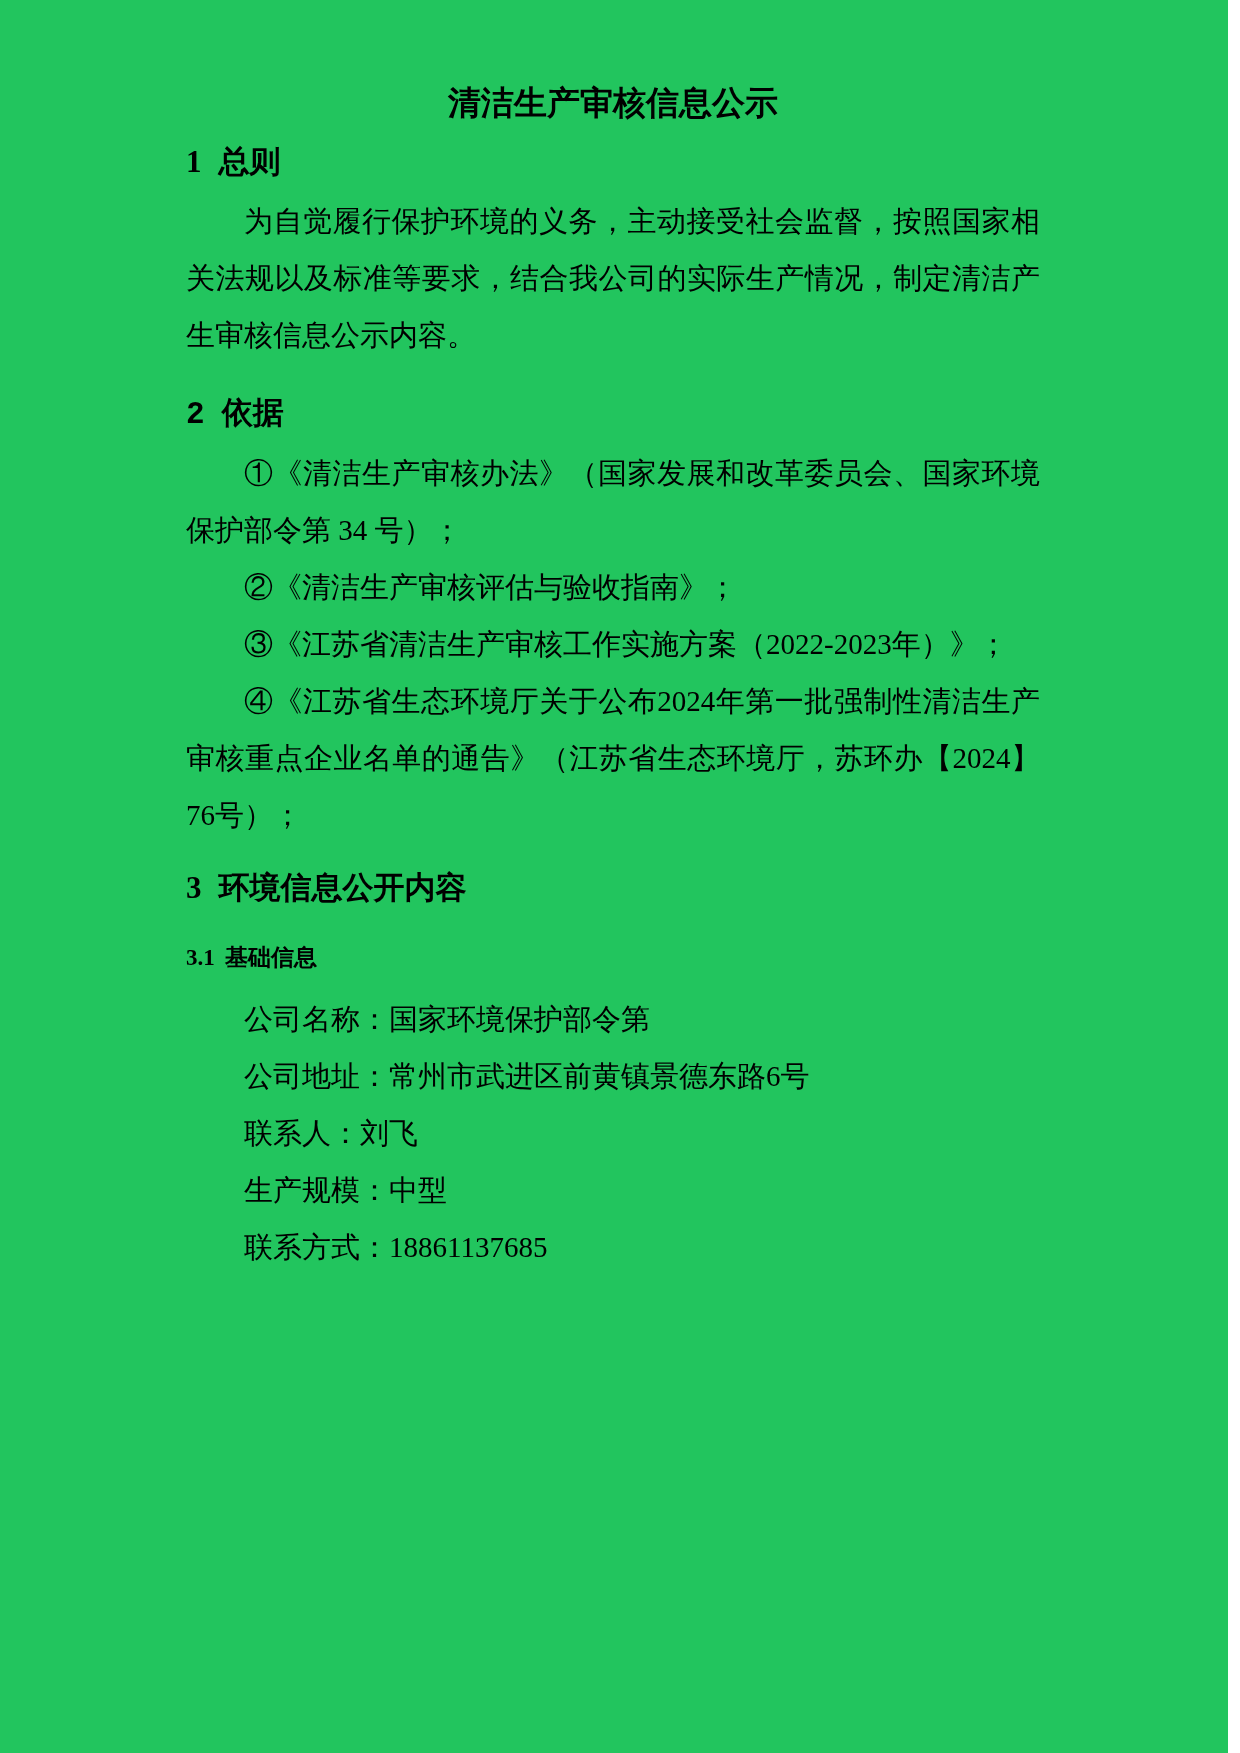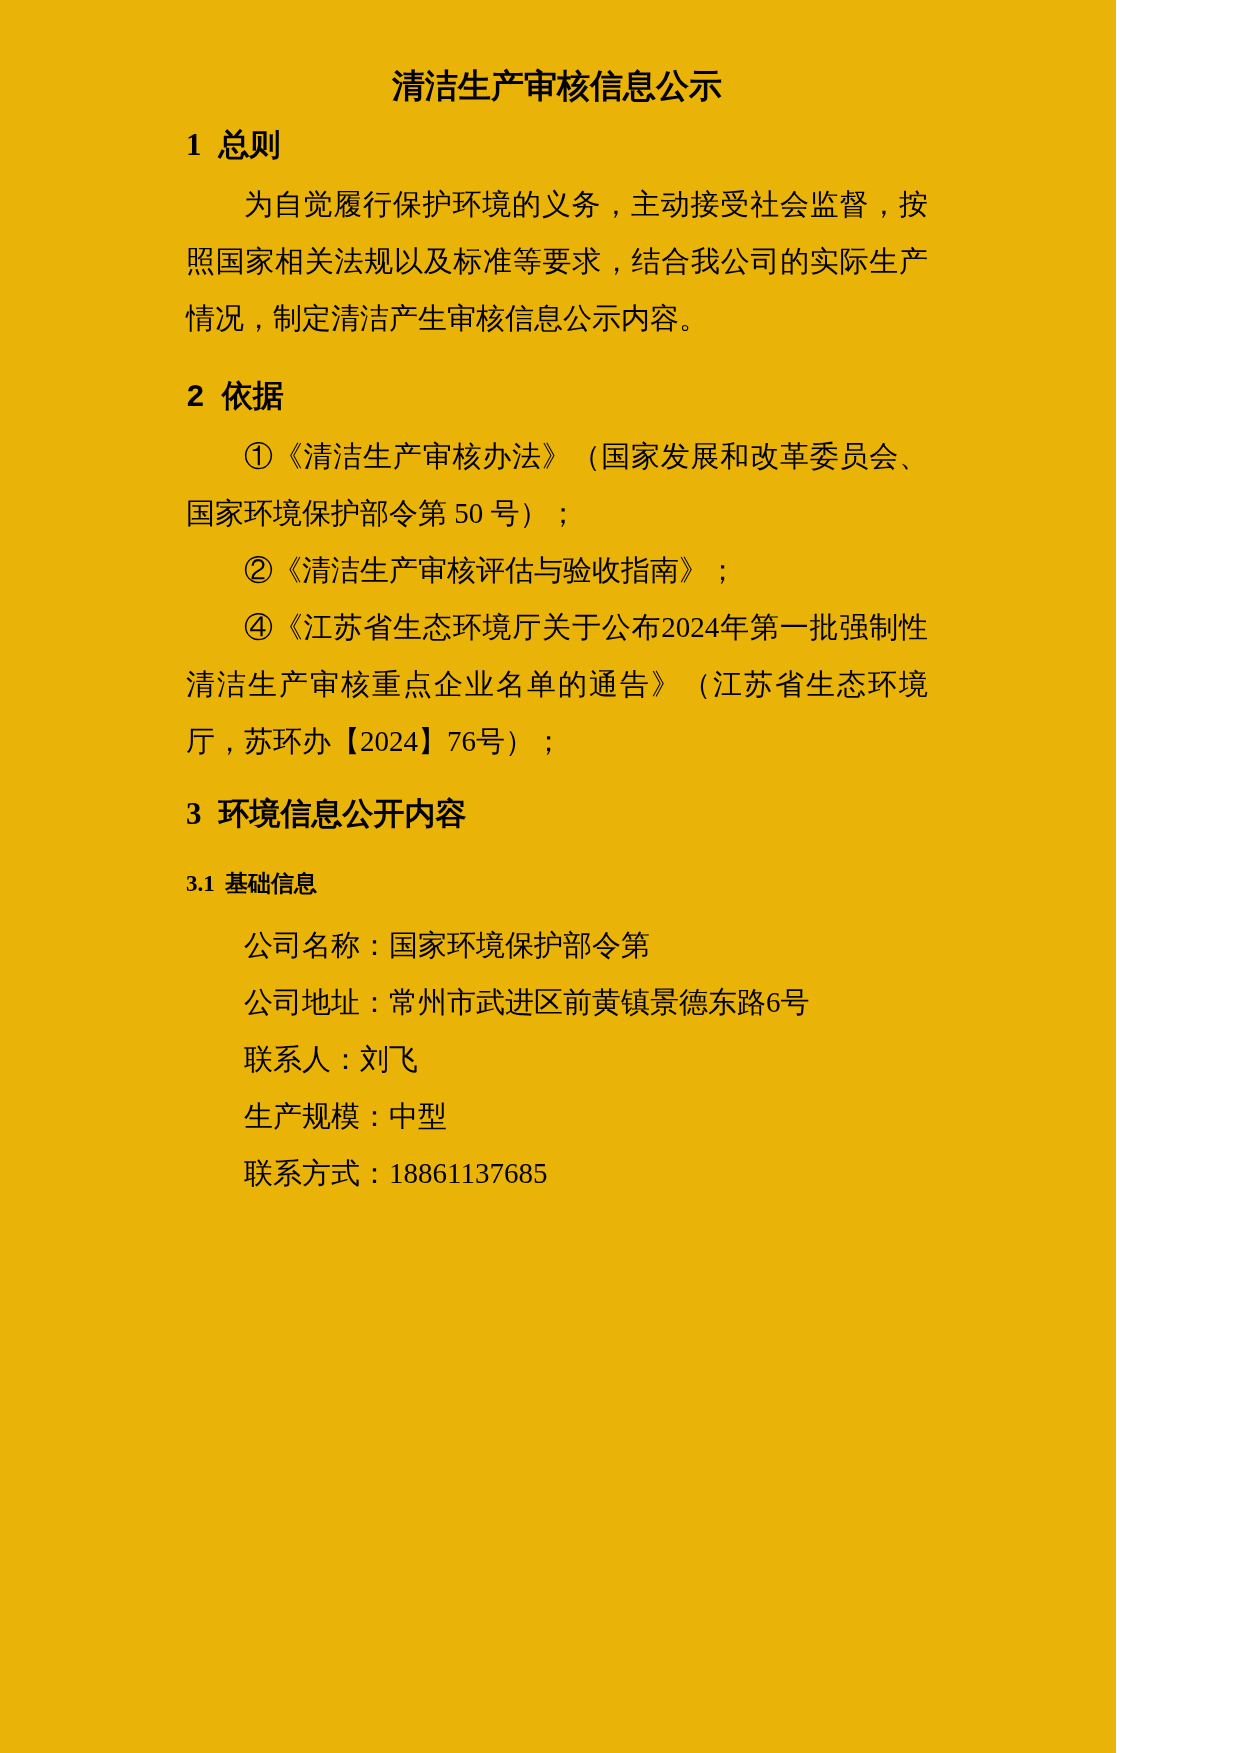--- a/index.html
+++ b/index.html
@@ -2,25 +2,25 @@
 <html lang="zh"><head>
 <meta charset="utf-8">
 <style>
   html, body {
     margin: 0;
     padding: 0;
     background: #ffffff;
   }
   .page {
     position: relative;
-    width: 1116px;
+    width: 1228px;
     height: 1753px;
-    background: #eab308;
+    background: #22c55e;
     box-sizing: border-box;
-    padding: 66px 188px 0 186px;
+    padding: 83px 188px 0 186px;
     overflow: hidden;
     font-family: "Liberation Serif", "DejaVu Serif", serif;
     color: #000000;
   }
   .doc-title {
     font-size: 33px;
     line-height: 40px;
     font-weight: bold;
     text-align: center;
     margin: 0;
@@ -76,22 +76,23 @@
     <span class="sec-num">1</span><span>总则</span>
   </h2>
 
   <p class="body-para">为自觉履行保护环境的义务，主动接受社会监督，按照国家相关法规以及标准等要求，结合我公司的实际生产情况，制定清洁产生审核信息公示内容。</p>
 
   <h2 class="sec-heading" id="sec2-heading">
     <span class="sec-num">2</span><span>依据</span>
   </h2>
 
   <div class="items">
-    <p class="item">①《清洁生产审核办法》（国家发展和改革委员会、国家环境保护部令第 50 号）；</p>
+    <p class="item">①《清洁生产审核办法》（国家发展和改革委员会、国家环境保护部令第 34 号）；</p>
     <p class="item">②《清洁生产审核评估与验收指南》；</p>
+    <p class="item">③《江苏省清洁生产审核工作实施方案（2022-2023年）》；</p>
     <p class="item">④《江苏省生态环境厅关于公布2024年第一批强制性清洁生产审核重点企业名单的通告》（江苏省生态环境厅，苏环办【2024】76号）；</p>
   </div>
 
   <h2 class="sec-heading" id="sec3-heading">
     <span class="sec-num">3</span><span>环境信息公开内容</span>
   </h2>
 
   <h3 class="subsec-heading">
     <span class="sec-num">3.1</span><span>基础信息</span>
   </h3>

